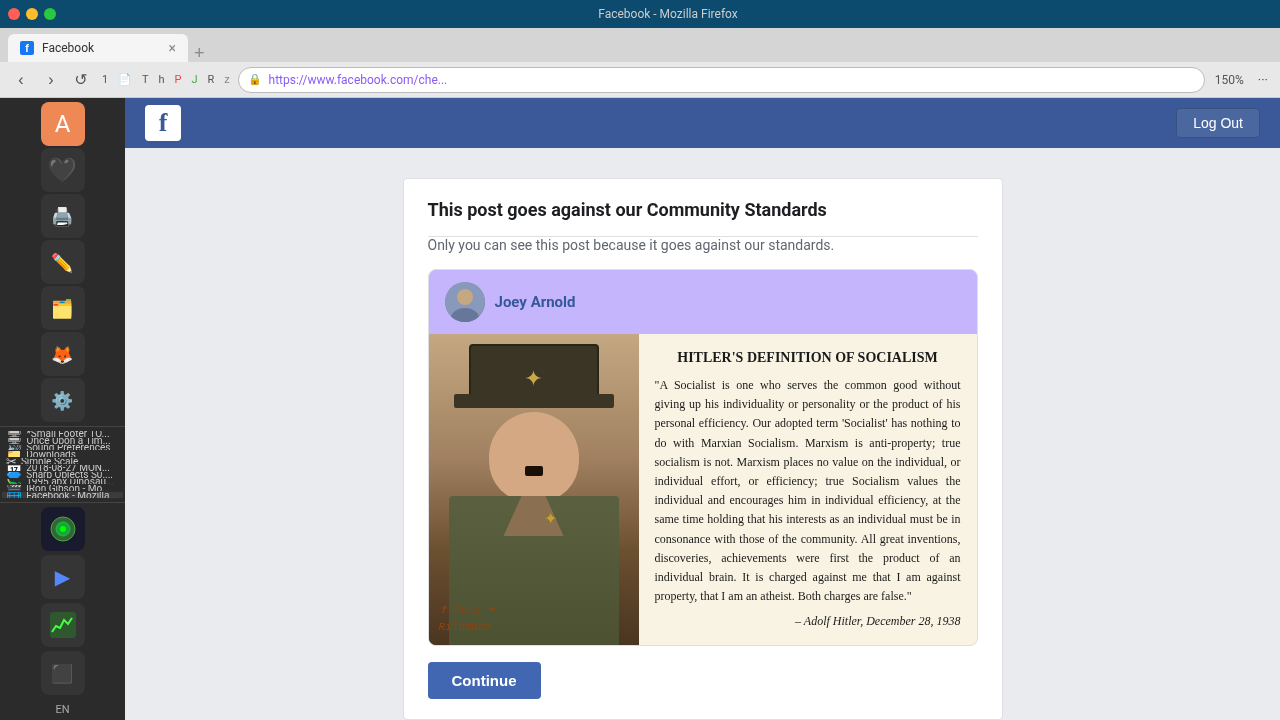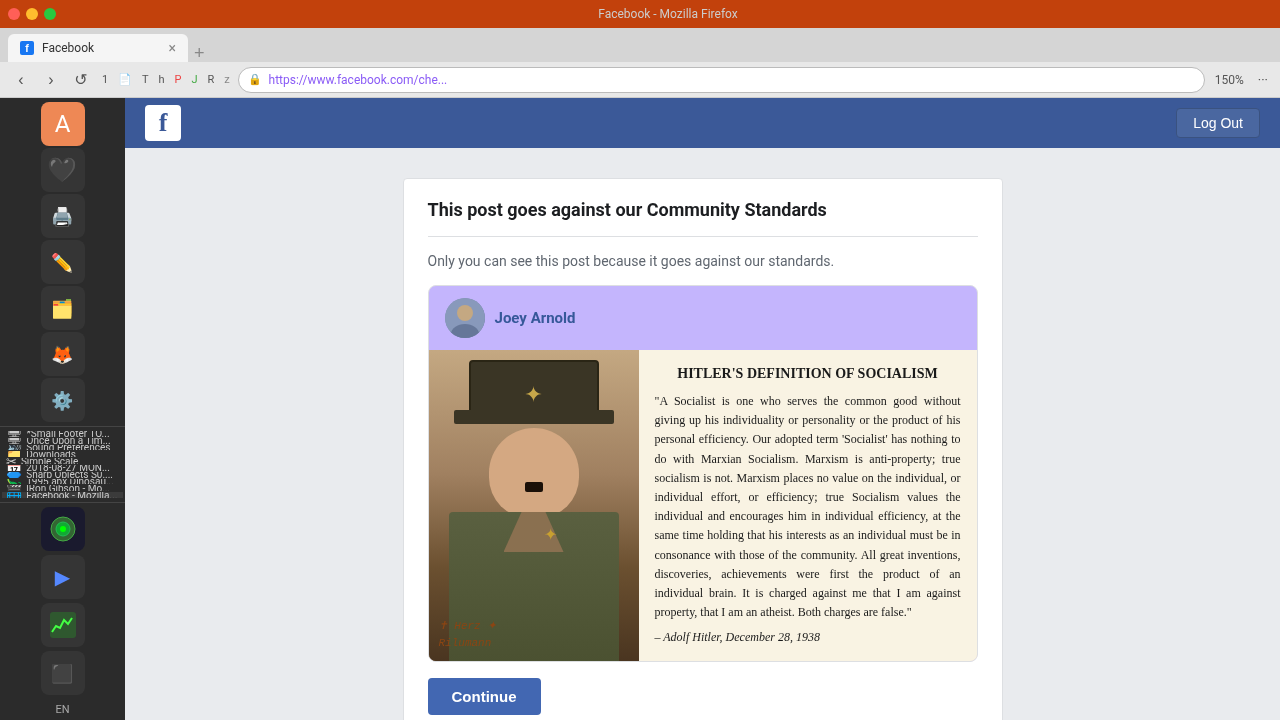--- a/index.html
+++ b/index.html
@@ -6,21 +6,21 @@
     body {
       font-family: -apple-system, BlinkMacSystemFont, 'Segoe UI', Roboto, Helvetica, Arial, sans-serif;
       background: #e9ebee;
       width: 1280px;
       height: 720px;
       overflow: hidden;
       display: flex;
       flex-direction: column;
     }
     .title-bar {
-      background: #c2410c;
+      background: #0c4a6e;
       display: flex;
       align-items: center;
       padding: 4px 8px;
       gap: 8px;
       height: 28px;
     }
     .window-controls {
       display: flex;
       gap: 6px;
       align-items: center;
@@ -192,21 +192,20 @@
       border: 1px solid #dddfe2;
       border-radius: 4px;
       padding: 20px 24px;
     }
     .cs-title {
       font-size: 18px;
       font-weight: bold;
       color: #1c1e21;
       padding-bottom: 16px;
       border-bottom: 1px solid #dddfe2;
-      margin-bottom: 16px;
     }
     .cs-subtitle {
       font-size: 14px;
       color: #606770;
       margin-bottom: 16px;
     }
 
     
     .post-card {
       border: 1px solid #dddfe2;
@@ -349,21 +348,21 @@
       font-size: 12px;
       line-height: 1.6;
       color: #1a1a1a;
       font-family: 'Times New Roman', Georgia, serif;
       text-align: justify;
       flex: 1;
     }
     .quote-attribution {
       font-size: 12px;
       color: #1a1a1a;
-      text-align: left;
+      text-align: right;
       font-style: italic;
       margin-top: 8px;
       font-family: 'Times New Roman', Georgia, serif;
     }
 
     
     .cs-footer {
       margin-top: 16px;
       display: flex;
     }

